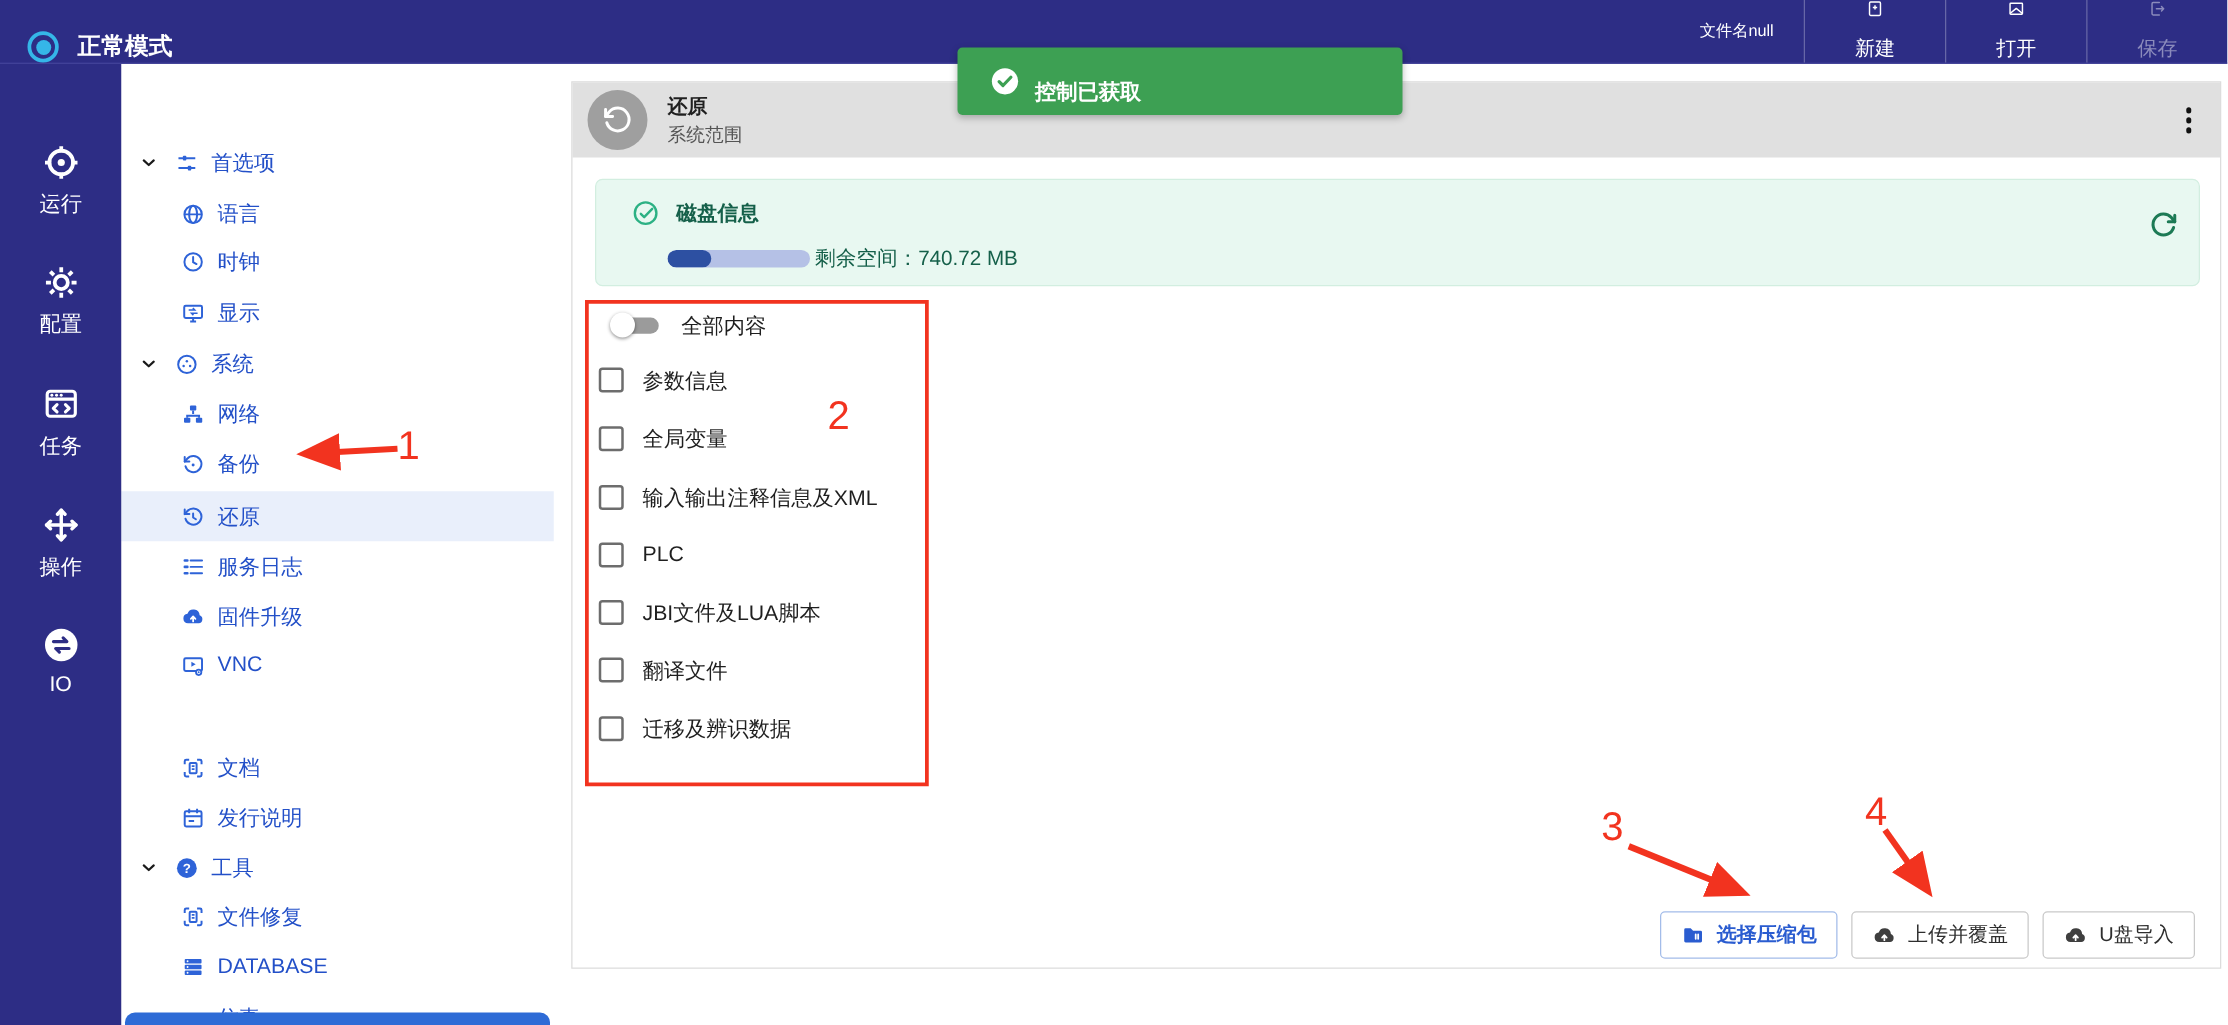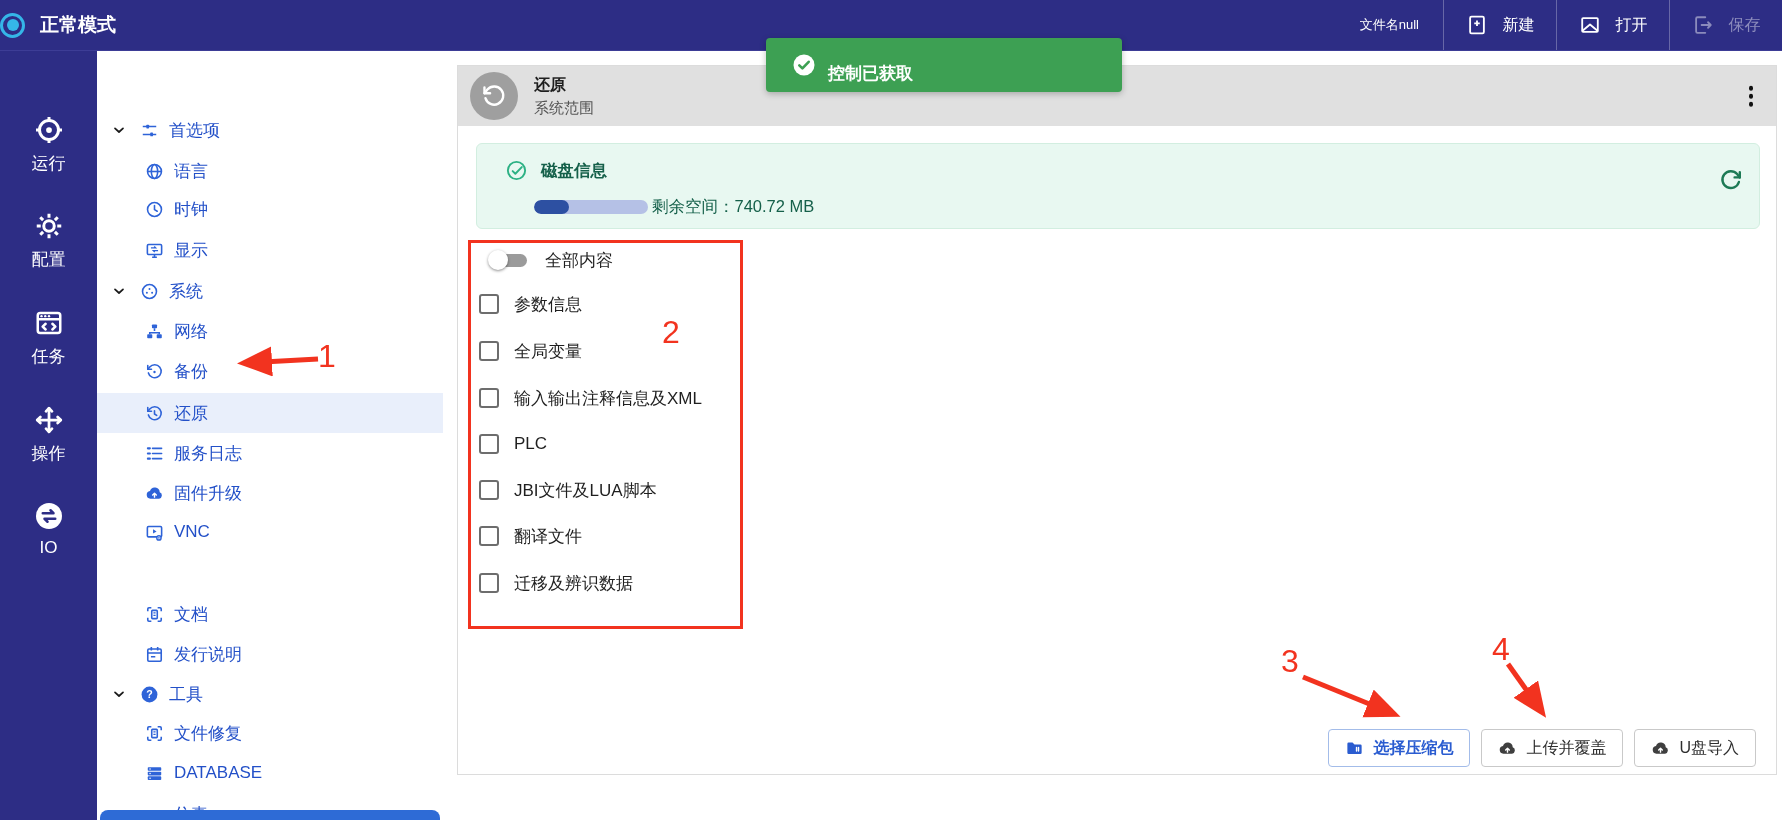--- a/index.html
+++ b/index.html
@@ -2,27 +2,27 @@
 <html><head>
 <meta charset="utf-8">
 <style>
   html,body{margin:0;padding:0;}
   body{width:1782px;height:820px;position:relative;overflow:hidden;background:#fff;
        font-family:"Liberation Sans","DejaVu Sans",sans-serif;}
   svg{display:block;}
   
   .topbar{position:absolute;left:0;top:0;width:100%;height:51px;background:#2d2d85;
           display:flex;align-items:stretch;color:#fff;z-index:5;border-bottom:1px solid #3d3d96;box-sizing:border-box;}
-  .mode{display:flex;align-items:center;gap:15px;}
+  .mode{display:flex;align-items:flex-end;gap:15px;padding-left:22px;}
   .mode-icon{width:25px;height:25px;border-radius:50%;border:3px solid #35b6e8;position:relative;box-sizing:border-box;flex:none;}
   .mode-icon::after{content:"";position:absolute;inset:3.5px;border-radius:50%;background:#35b6e8;}
   .mode-label{font-size:19px;font-weight:bold;}
   .top-spacer{flex:1;}
   .top-filename{align-self:center;font-size:13px;padding-right:24px;}
-  .top-action{width:112px;border-left:1px solid rgba(255,255,255,.28);display:flex;flex-direction:row;
+  .top-action{width:112px;border-left:1px solid rgba(255,255,255,.28);display:flex;flex-direction:column;
               align-items:center;justify-content:center;gap:15px;cursor:pointer;}
   .top-action svg{width:22px;height:22px;}
   .top-action span{font-size:16px;}
   .top-action.disabled{color:rgba(255,255,255,.45);}
   
   .psidebar{position:absolute;left:0;top:51px;width:97px;bottom:0;background:#2d2d85;color:#fff;z-index:4;}
   .pitem{position:absolute;left:0;width:97px;display:flex;flex-direction:column;align-items:center;gap:7px;cursor:pointer;}
   .pitem svg{width:30px;height:30px;}
   .pitem span{font-size:17px;}
   

